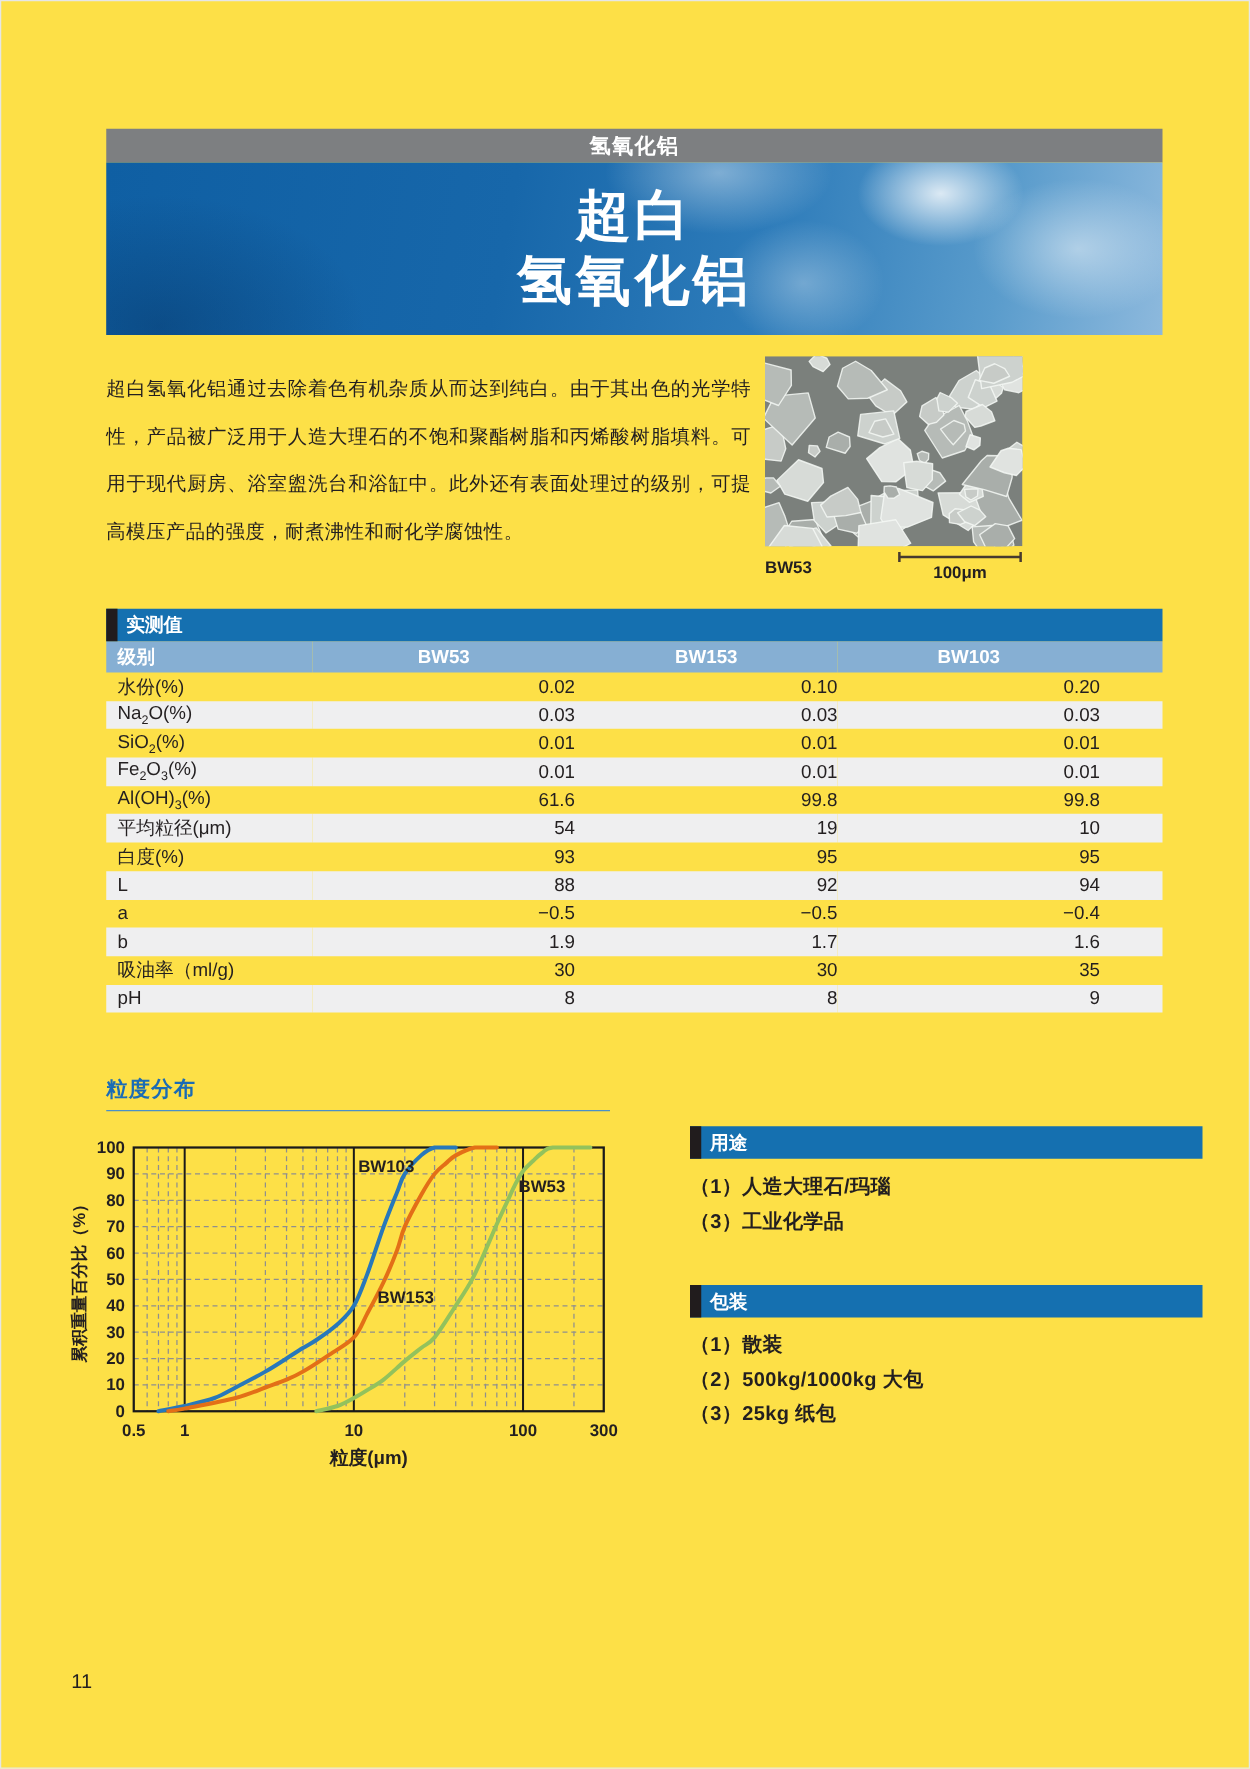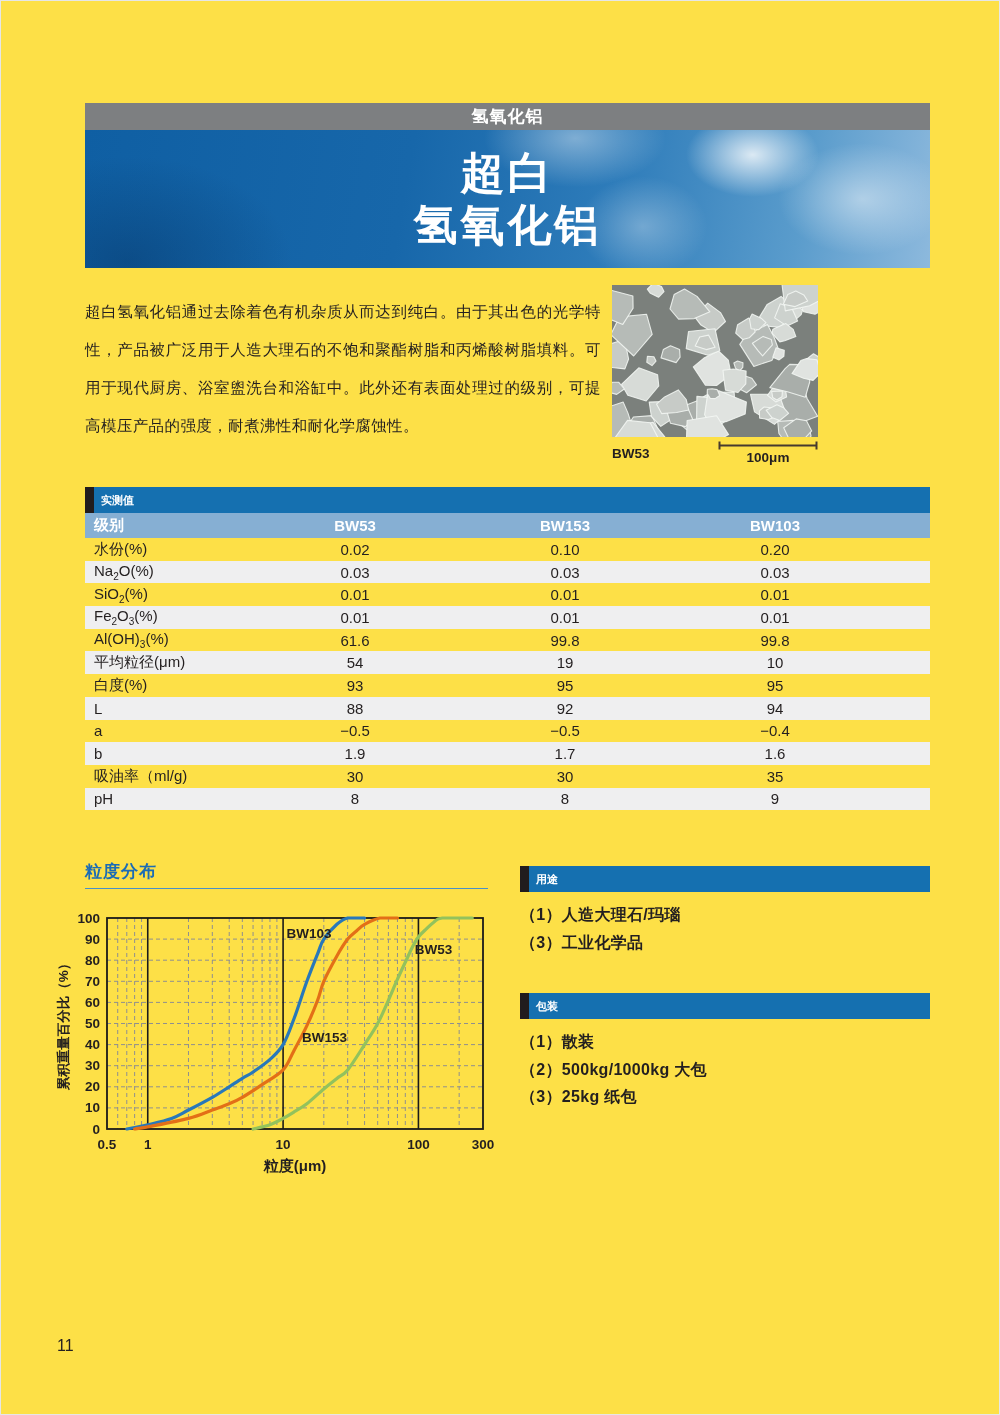--- a/index.html
+++ b/index.html
@@ -28,41 +28,41 @@
   
   .sem{position:absolute;left:612px;top:285px;width:206px;}
   .sem svg{display:block;}
   .sem-caption{display:flex;justify-content:space-between;align-items:flex-start;margin-top:4px;}
   .sem-label{font-size:13.5px;font-weight:600;padding-top:5px;}
   .scale-group{width:100px;text-align:center;}
   .scale-text{font-size:13.5px;font-weight:600;}
 
   
   .meas{position:absolute;left:85px;top:487px;width:845px;}
-  .bar{position:relative;height:26px;background:#1570b0;color:#fff;font-size:11px;font-weight:bold;
+  .bar{position:relative;height:26px;background:#1570b0;color:#fff;font-size:15px;font-weight:bold;
     display:flex;align-items:center;padding-left:16px;box-sizing:border-box;}
   .bar .accent{position:absolute;left:0;top:0;width:9px;height:100%;background:#211c1d;}
   table.meas-table{border-collapse:collapse;width:845px;table-layout:fixed;}
   table.meas-table col.c-label{width:165px;} table.meas-table col.c-val{width:210px;}
   table.meas-table col.c-fill{width:50px;}
   table.meas-table tr.head{background:#86afd3;color:#fff;height:25px;font-size:15px;}
   table.meas-table tr.head th{font-weight:600;}
   table.meas-table th,table.meas-table td{padding:0;font-size:15px;height:22.7px;}
   table.meas-table th{text-align:left;padding-left:9px;font-weight:400;}
-  table.meas-table td{text-align:center;}
+  table.meas-table td{text-align:right;}
   table.meas-table tbody tr.alt{background:#efeff0;}
   sub{font-size:10px;}
 
   
   .psd-title{position:absolute;left:85px;top:860px;font-size:17px;font-weight:bold;color:#1b6cb5;letter-spacing:1px;}
   .psd-rule{position:absolute;left:85px;top:888px;width:403px;height:0;border-top:1.6px solid #4a90c8;}
   .chart{position:absolute;left:55px;top:900px;width:445px;height:275px;}
 
   
-  .rightcol{position:absolute;left:520px;width:410px;}
+  .rightcol{position:absolute;left:552px;width:410px;margin-top:35px;}
   .apps{top:866px;} .pack{top:993px;}
   .list{margin-top:9px;}
   .list-item{font-size:16px;font-weight:600;line-height:27.5px;letter-spacing:.3px;}
 
   .pageno{position:absolute;left:57px;top:1337px;font-size:16px;}
 </style>
 </head>
 <body>
 
 <div class="page">

